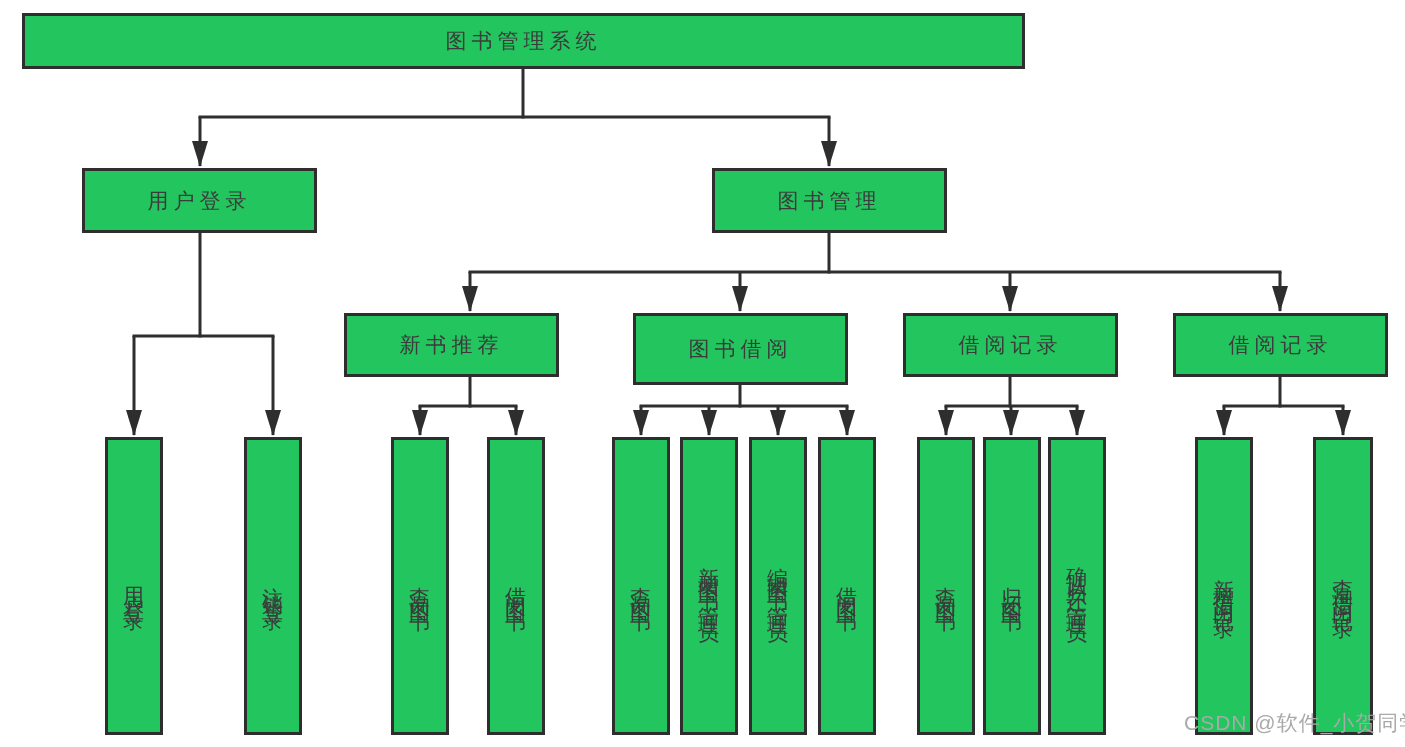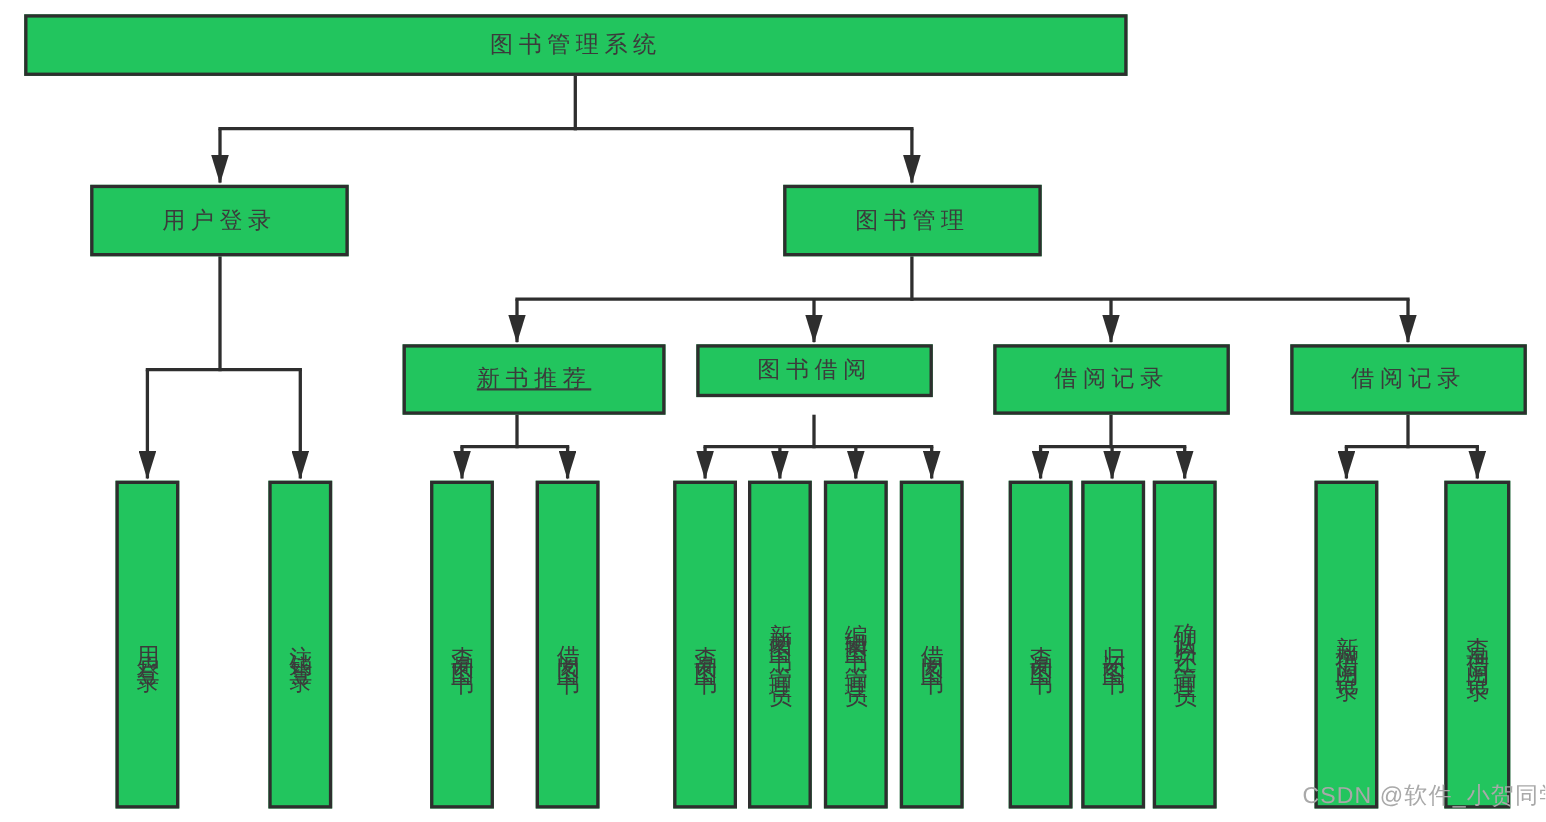--- a/index.html
+++ b/index.html
@@ -89,22 +89,22 @@
       <line x1="1224" y1="406" x2="1224" y2="435" marker-end="url(#arw)"></line>
       <line x1="1343" y1="406" x2="1343" y2="435" marker-end="url(#arw)"></line>
     </g>
   </svg>
 
   <div class="node" style="left:22px;top:13px;width:1003px;height:56px;">图书管理系统</div>
 
   <div class="node" style="left:82px;top:168px;width:235px;height:65px;">用户登录</div>
   <div class="node" style="left:712px;top:168px;width:235px;height:65px;">图书管理</div>
 
-  <div class="node" style="left:366px;top:313px;width:239px;height:64px;text-decoration:underline;">新书推荐</div>
-  <div class="node" style="left:633px;top:313px;width:215px;height:48px;">图书借阅</div>
+  <div class="node" style="left:344px;top:313px;width:215px;height:64px;">新书推荐</div>
+  <div class="node" style="left:633px;top:313px;width:215px;height:72px;">图书借阅</div>
   <div class="node" style="left:903px;top:313px;width:215px;height:64px;">借阅记录</div>
   <div class="node" style="left:1173px;top:313px;width:215px;height:64px;">借阅记录</div>
 
   <div class="node v" style="left:105px;top:437px;width:58px;height:298px;">用户登录</div>
   <div class="node v" style="left:244px;top:437px;width:58px;height:298px;">注销登录</div>
 
   <div class="node v" style="left:391px;top:437px;width:58px;height:298px;">查询图书</div>
   <div class="node v" style="left:487px;top:437px;width:58px;height:298px;">借阅图书</div>
 
   <div class="node v" style="left:612px;top:437px;width:58px;height:298px;">查询图书</div>

